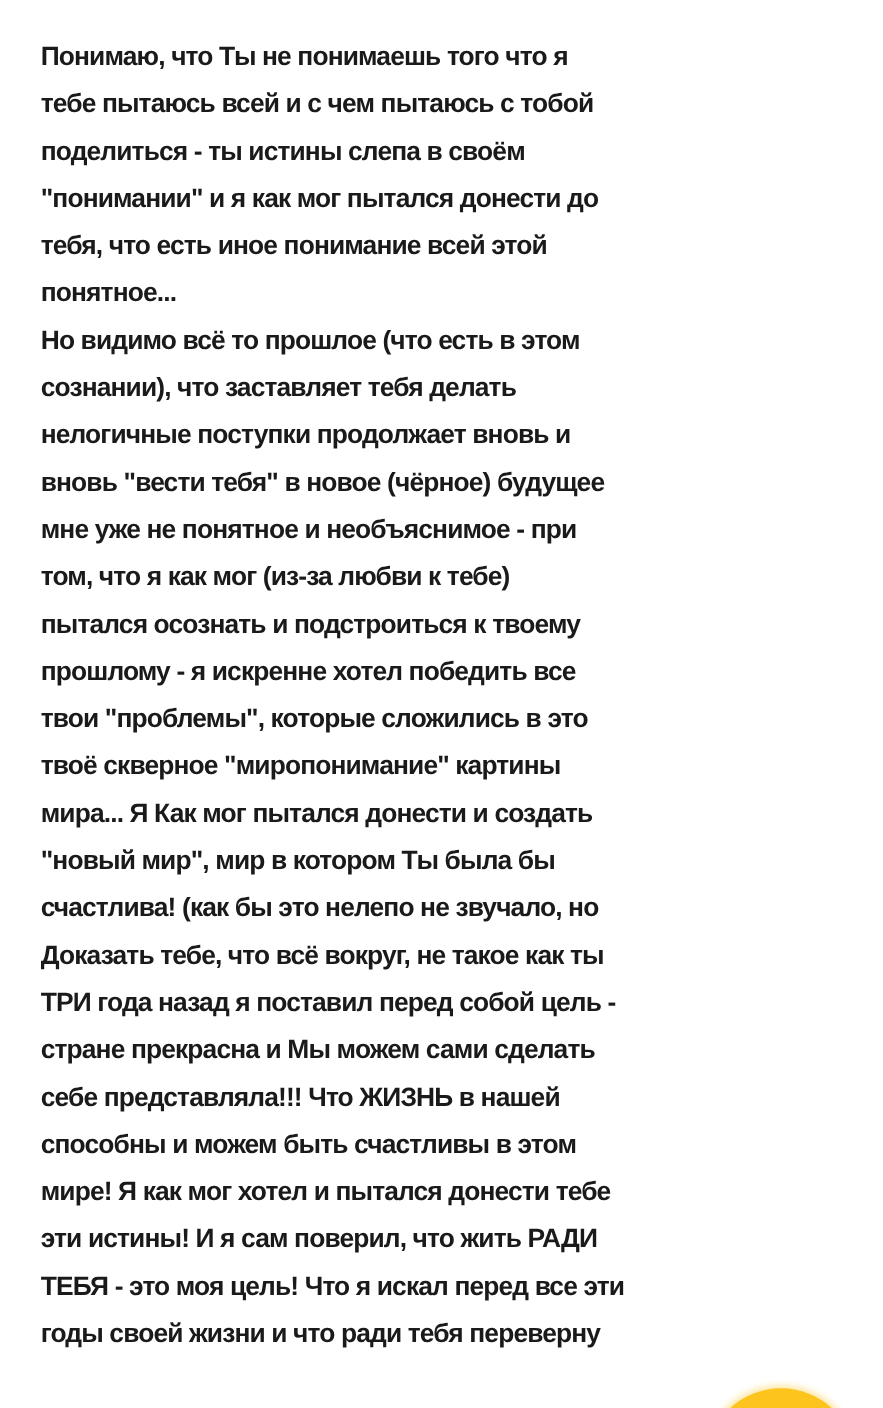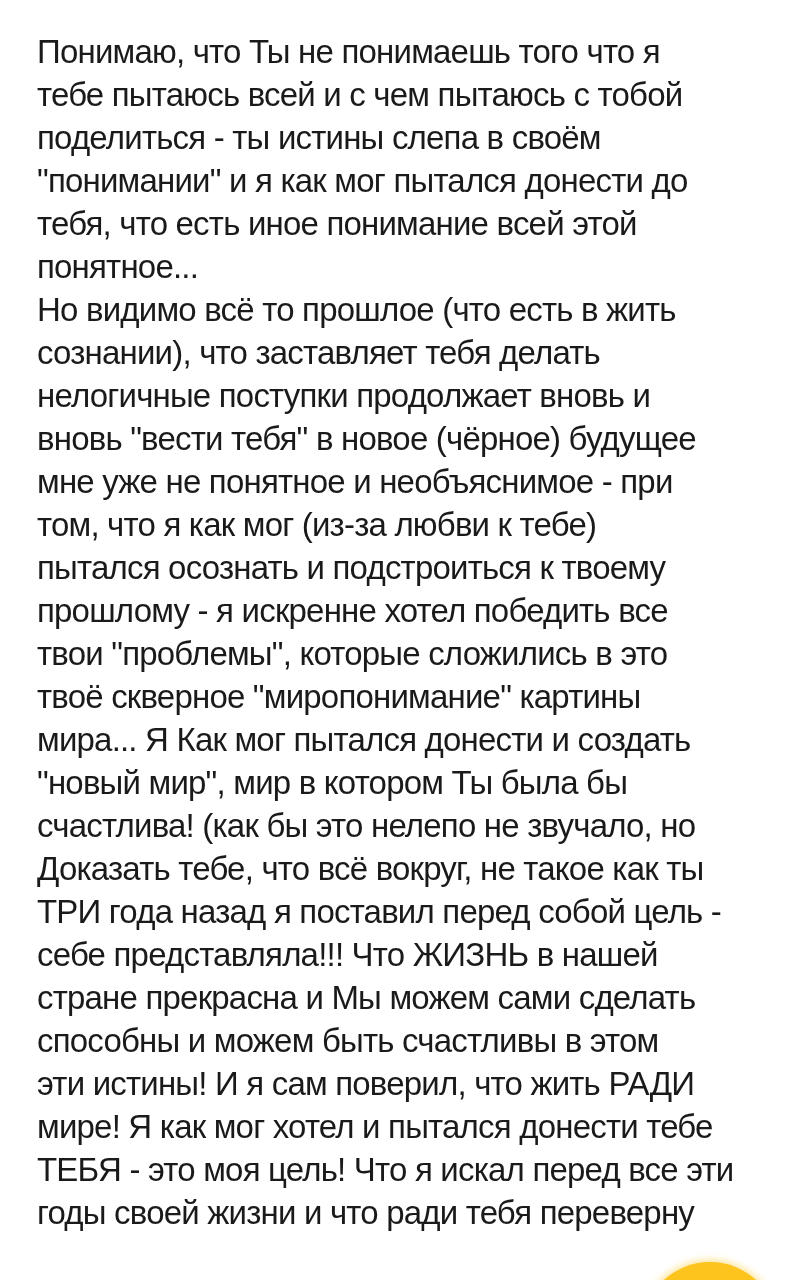--- a/index.html
+++ b/index.html
@@ -15,25 +15,25 @@
     font-family: "Liberation Sans", "DejaVu Sans", sans-serif;
   }
   .text-block {
     position: absolute;
     top: 30px;
     left: 37px;
     right: 0;
     color: #1a1a1a;
   }
   .ln {
-    font-size: 33px;
+    font-size: 24px;
     line-height: 43px;
     letter-spacing: -0.8px;
     white-space: nowrap;
-    font-weight: 400;
+    font-weight: 700;
   }
   .yellow-circle {
     position: absolute;
     left: 642px;
     top: 1262px;
     width: 136px;
     height: 136px;
     border-radius: 50%;
     background: #FCC41D;
     box-shadow: 0 0 6px 3px rgba(252, 205, 60, 0.45);
@@ -42,37 +42,37 @@
 </head>
 <body>
 
 <div class="text-block">
   <div class="ln">Понимаю, что Ты не понимаешь того что я</div>
   <div class="ln">тебе пытаюсь всей и с чем пытаюсь с тобой</div>
   <div class="ln">поделиться - ты истины слепа в своём</div>
   <div class="ln">"понимании" и я как мог пытался донести до</div>
   <div class="ln">тебя, что есть иное понимание всей этой</div>
   <div class="ln">понятное...</div>
-  <div class="ln">Но видимо всё то прошлое (что есть в жить</div>
+  <div class="ln">Но видимо всё то прошлое (что есть в этом</div>
   <div class="ln">сознании), что заставляет тебя делать</div>
   <div class="ln">нелогичные поступки продолжает вновь и</div>
   <div class="ln">вновь "вести тебя" в новое (чёрное) будущее</div>
   <div class="ln">мне уже не понятное и необъяснимое - при</div>
   <div class="ln">том, что я как мог (из-за любви к тебе)</div>
   <div class="ln">пытался осознать и подстроиться к твоему</div>
   <div class="ln">прошлому - я искренне хотел победить все</div>
   <div class="ln">твои "проблемы", которые сложились в это</div>
   <div class="ln">твоё скверное "миропонимание" картины</div>
   <div class="ln">мира... Я Как мог пытался донести и создать</div>
   <div class="ln">"новый мир", мир в котором Ты была бы</div>
   <div class="ln">счастлива! (как бы это нелепо не звучало, но</div>
   <div class="ln">Доказать тебе, что всё вокруг, не такое как ты</div>
   <div class="ln">ТРИ года назад я поставил перед собой цель -</div>
+  <div class="ln">стране прекрасна и Мы можем сами сделать</div>
   <div class="ln">себе представляла!!! Что ЖИЗНЬ в нашей</div>
-  <div class="ln">стране прекрасна и Мы можем сами сделать</div>
   <div class="ln">способны и можем быть счастливы в этом</div>
+  <div class="ln">мире! Я как мог хотел и пытался донести тебе</div>
   <div class="ln">эти истины! И я сам поверил, что жить РАДИ</div>
-  <div class="ln">мире! Я как мог хотел и пытался донести тебе</div>
   <div class="ln">ТЕБЯ - это моя цель! Что я искал перед все эти</div>
   <div class="ln">годы своей жизни и что ради тебя переверну</div>
 </div>
 
 <div class="yellow-circle"></div>
 
 </body></html>

